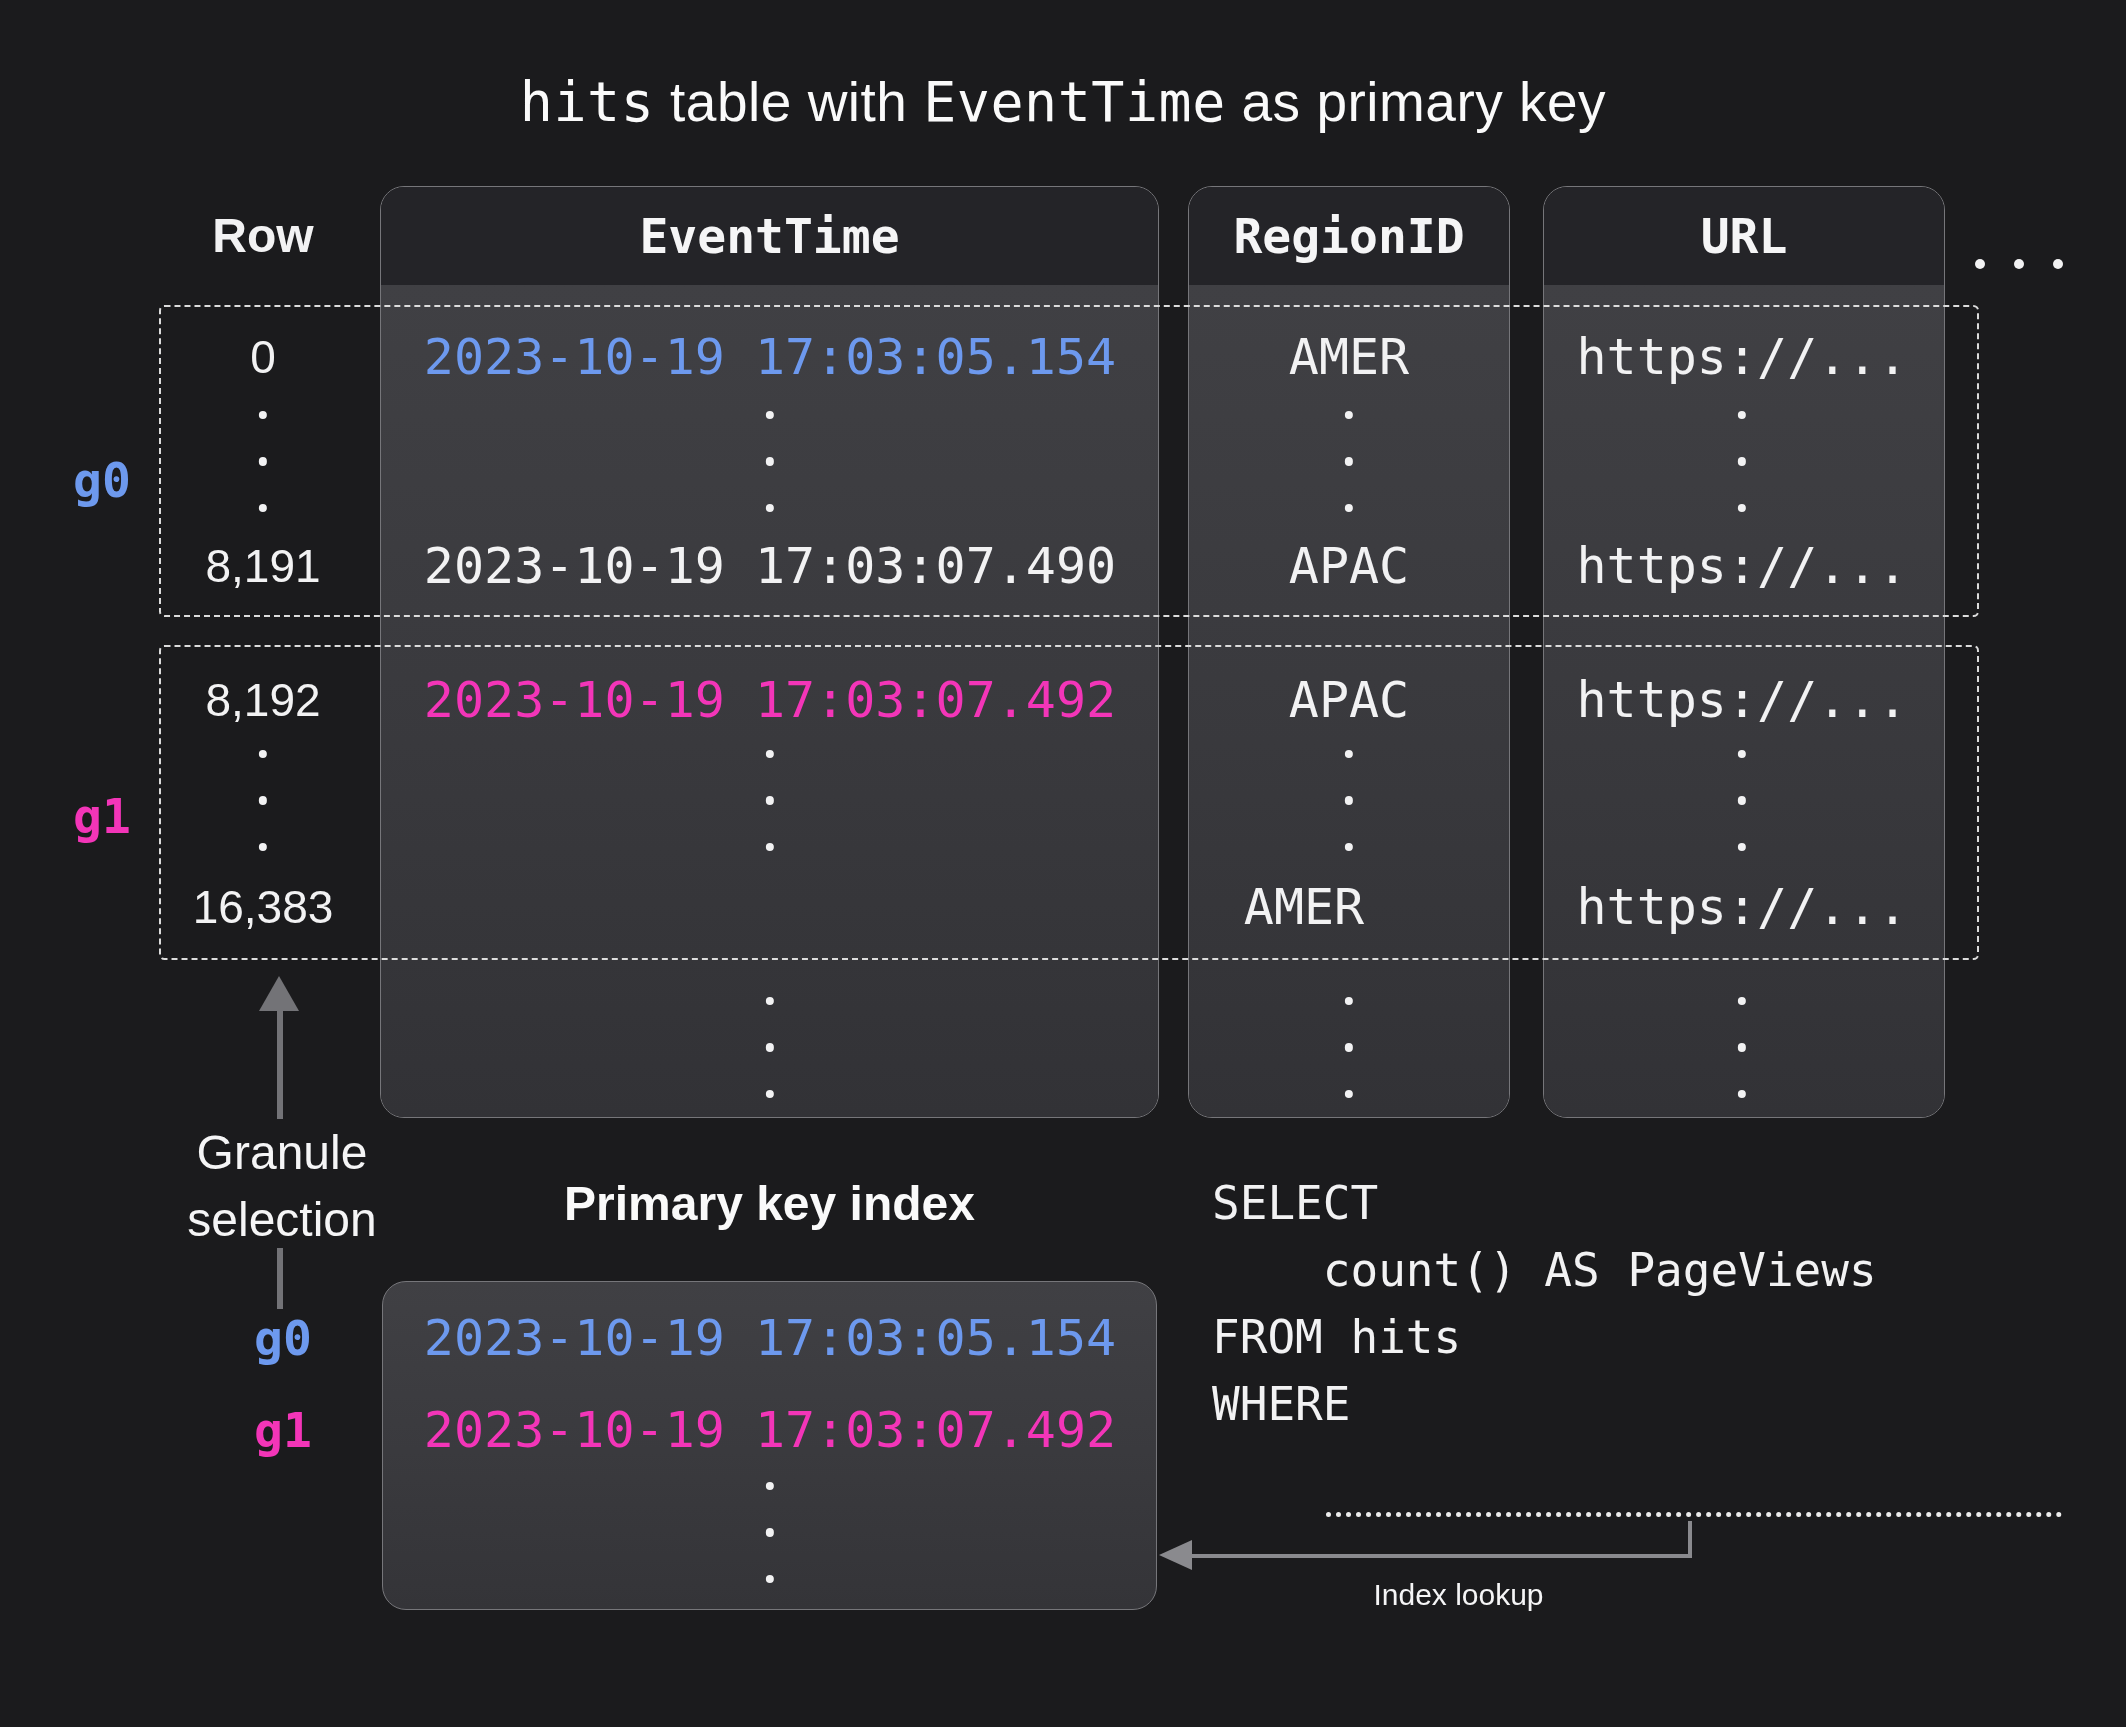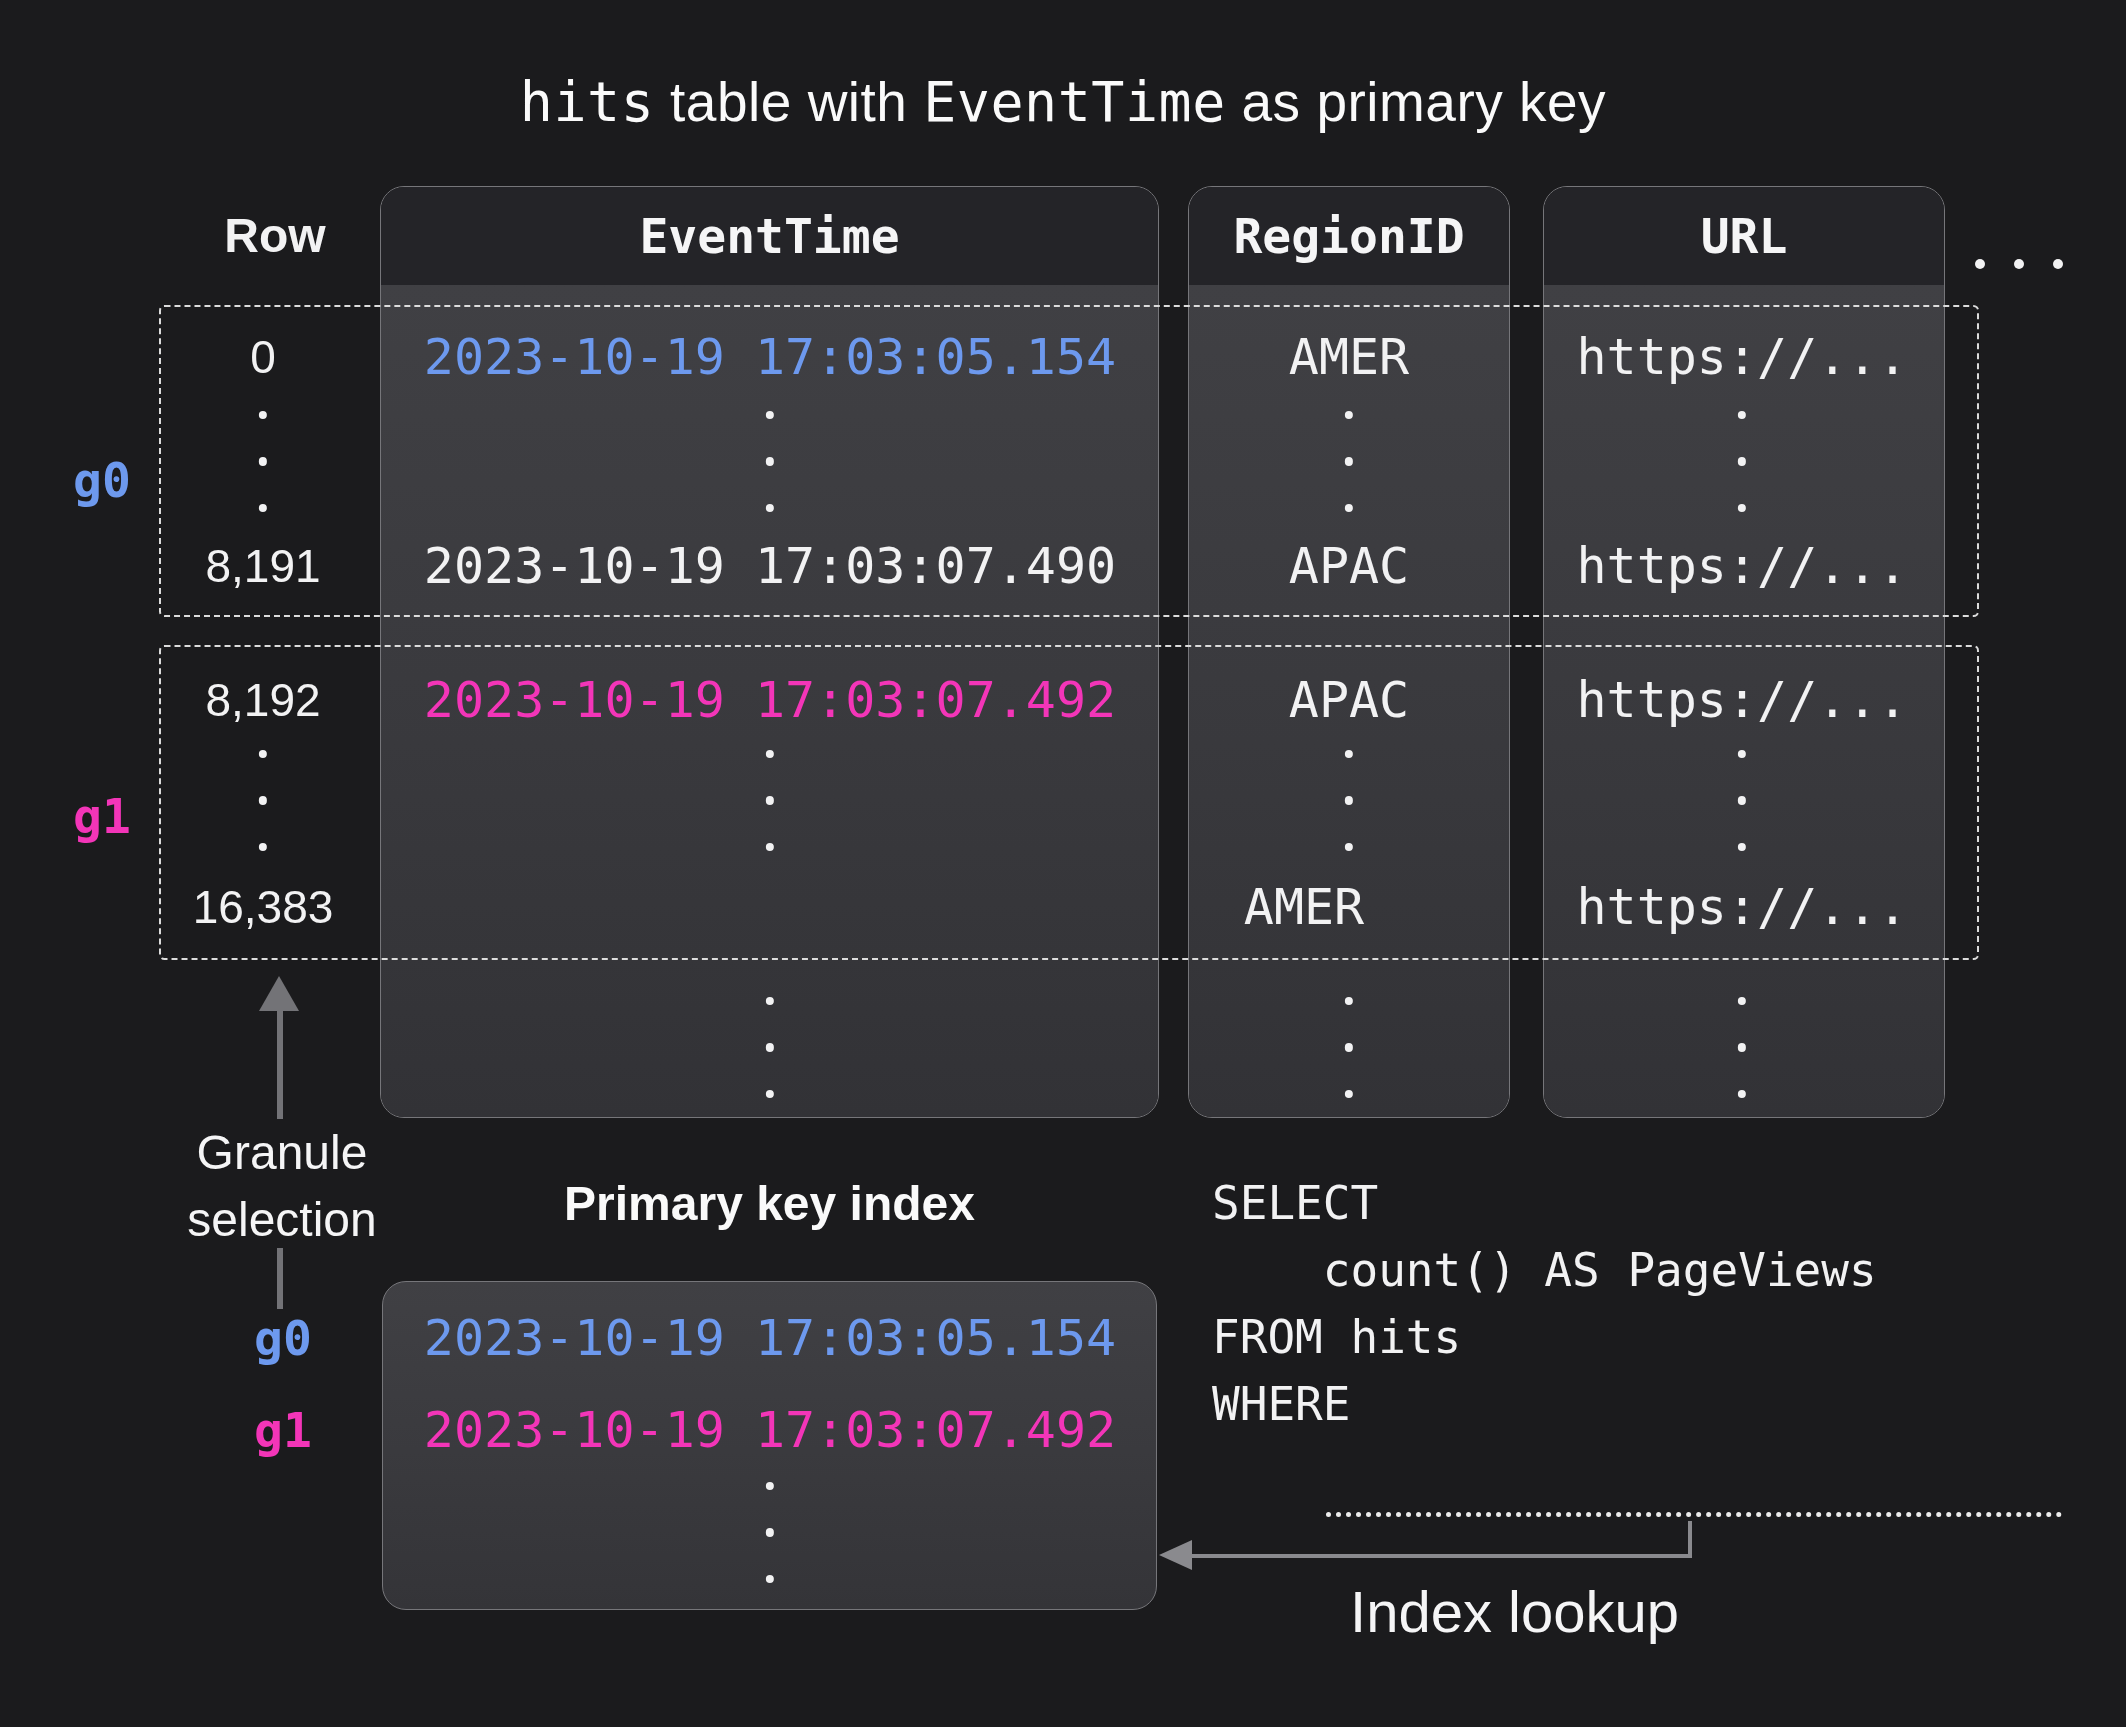--- a/index.html
+++ b/index.html
@@ -111,32 +111,32 @@
   }
   .sql-line {
     font-family:"DejaVu Sans Mono","Liberation Mono",monospace;
     font-size:46px; line-height:67px; white-space:pre; color:#f2f2f3;
   }
   .where-underline {
     position:absolute; left:1326px; top:1512px; width:736px; height:0;
     border-top:5.5px dotted #ededed; z-index:4;
   }
   .index-lookup-label {
-    position:absolute; left:1284px; top:1578px; width:461px;
-    text-align:center; font-size:58px; color:#f5f5f6; z-index:6;
+    position:absolute; left:1228px; top:1578px; width:461px;
+    text-align:center; font-size:30px; color:#f5f5f6; z-index:6;
   }
 </style>
 </head>
 <body>
 
 <div id="canvas">
 
   <div class="title"><span class="mono">hits</span><span> table with </span><span class="mono">EventTime</span><span> as primary key</span></div>
 
-  <div class="cell sans" style="left:263px; top:236px; font-size:48px; font-weight:bold;margin-left:12px;">Row</div>
+  <div class="cell sans" style="left:263px; top:236px; font-size:48px; font-weight:bold;">Row</div>
 
   <div class="card" id="card-eventtime">
     <div class="card-header">EventTime</div>
     <div class="card-body"></div>
   </div>
   <div class="card" id="card-region">
     <div class="card-header">RegionID</div>
     <div class="card-body"></div>
   </div>
   <div class="card" id="card-url">

